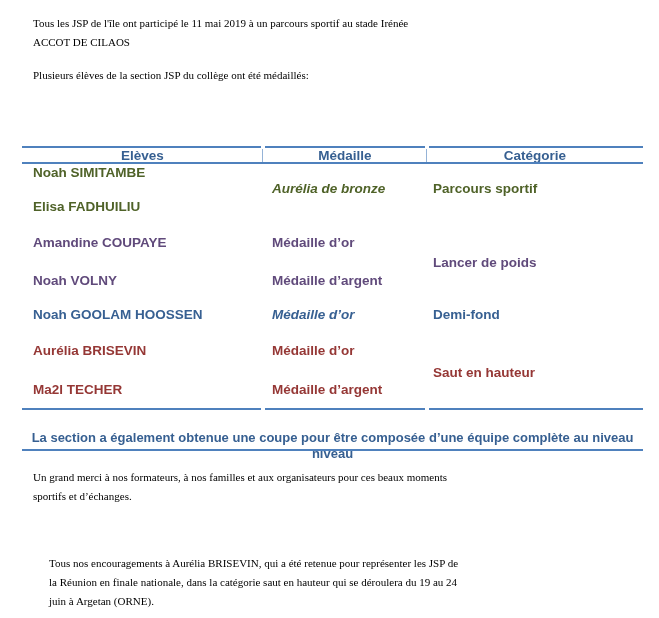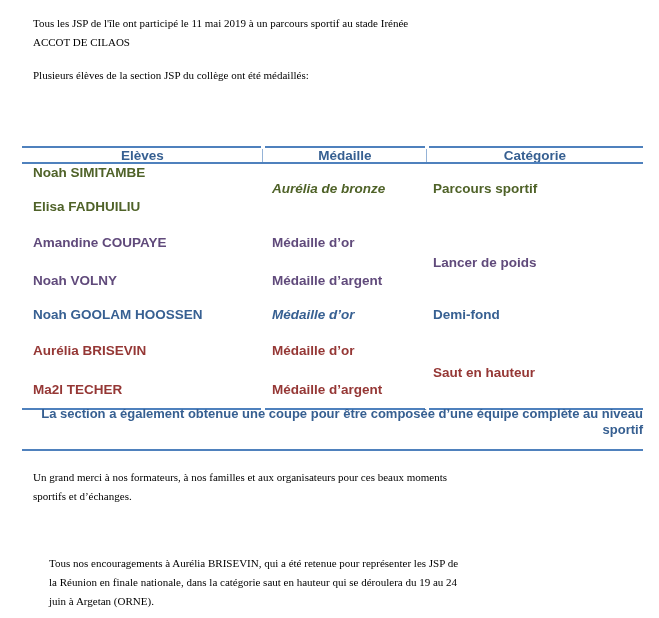--- a/index.html
+++ b/index.html
@@ -59,22 +59,22 @@
   .tline .c2 { position: absolute; left: 250px; }
   .tline .c3 { position: absolute; left: 411px; }
   .it { font-style: italic; }
 
   .l0 { top: 19px; }  .l1 { top: 35px; }  .l2 { top: 53px; }
   .l3 { top: 89px; }  .l4 { top: 109px; } .l5 { top: 127px; }
   .l6 { top: 161px; text-decoration: underline; }
   .l7 { top: 197px; } .l8 { top: 219px; } .l9 { top: 236px; }
 
   .banner {
-    position: absolute; top: 260px; left: 0; width: 621px;
-    text-align: right; font-size: 13px; line-height: 16px;
+    position: absolute; top: 284px; left: 0; width: 621px;
+    text-align: center; font-size: 13px; line-height: 16px;
   }
 </style>
 </head>
 <body>
 
 <div class="page">
 
   <div class="par p1">
     <div>Tous les JSP de l'île ont participé le 11 mai 2019 à un parcours sportif au stade Irénée</div>
     <div>ACCOT DE CILAOS</div>
@@ -136,21 +136,21 @@
       <span class="c1">Ma2l TECHER</span>
       <span class="c2">Médaille d’argent</span>
     </div>
 
     <div class="bseg s1" style="background-color: rgb(79, 129, 189);"></div>
     <div class="bseg s2" style="background-color: rgb(79, 129, 189);"></div>
     <div class="bseg s3" style="background-color: rgb(79, 129, 189);"></div>
 
     <div class="banner" style="color: rgb(54, 95, 145);">
       <div>La section a également obtenue une coupe pour être composée d’une équipe complète au niveau</div>
-      <div>sportif</div>
+      <div>niveau</div>
     </div>
 
     <div class="banner-bottom" style="background-color: rgb(79, 129, 189);"></div>
   </div>
 
   <div class="par p3">
     <div>Un grand merci à nos formateurs, à nos familles et aux organisateurs pour ces beaux moments</div>
     <div>sportifs et d’échanges.</div>
   </div>
 

